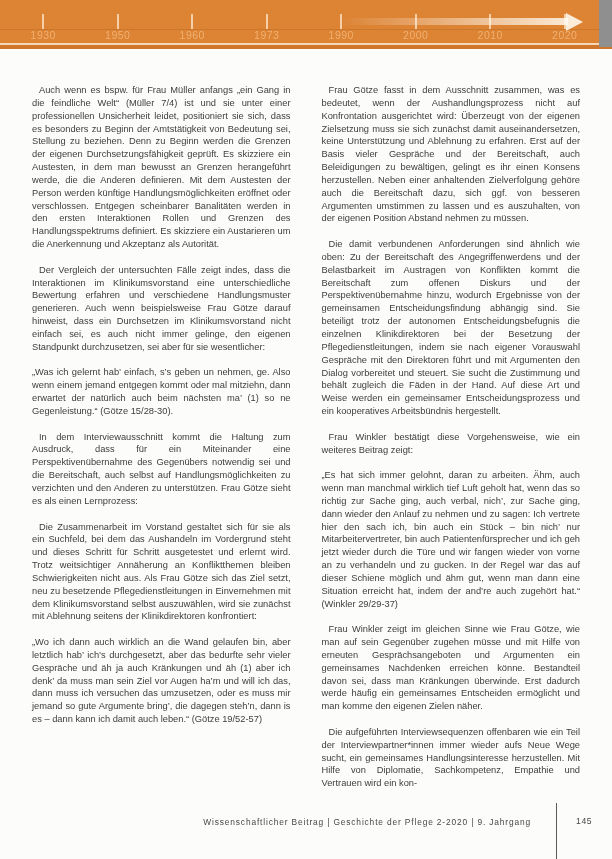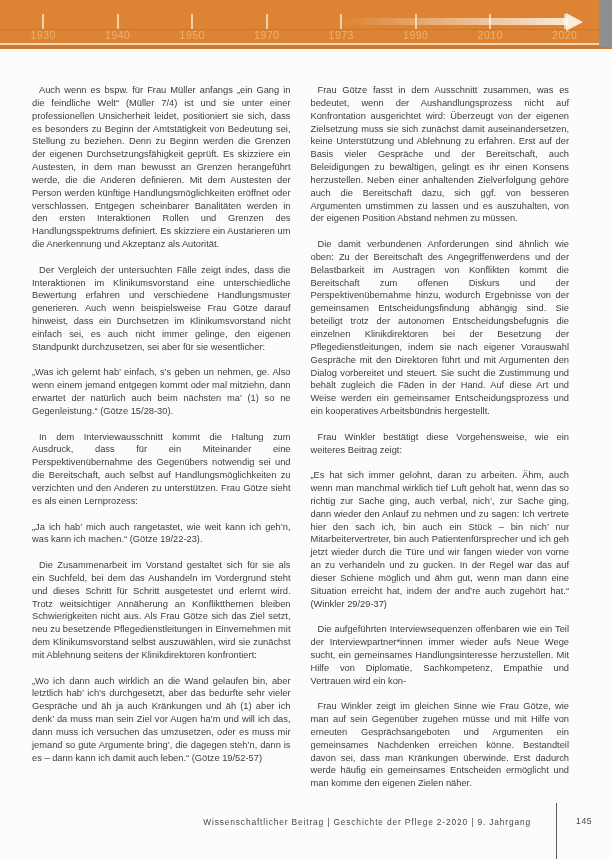--- a/index.html
+++ b/index.html
@@ -54,21 +54,21 @@
   .edge-shadow {
     position:absolute; right:0; top:0;
     width:13px; height:47px;
     background:#8f8f8f;
   }
 
   
   .content {
     position:absolute; top:84px; left:32px;
     width:548px;
-    display:flex; gap:20px;
+    display:flex; gap:31px;
     color:#3d3d3d;
   }
   .col { width:258.5px; }
   .content p {
     margin:0 0 12.8px 0;
     font-size:9.3px; line-height:12.85px;
     text-align:justify;
   }
   .paragraph { text-indent:7px; }
   .quote {
@@ -100,37 +100,37 @@
 
   <header class="timeline-band">
     <div class="band-hline"></div>
     <div class="timeline-years">
       <div class="year-cell">
           <span class="tick"></span>
           <span class="year-label">1930</span>
         </div>
       <div class="year-cell">
           <span class="tick"></span>
-          <span class="year-label">1940</span>
-        </div>
-      <div class="year-cell">
-          <span class="tick"></span>
           <span class="year-label">1950</span>
         </div>
       <div class="year-cell">
           <span class="tick"></span>
-          <span class="year-label">1970</span>
+          <span class="year-label">1960</span>
         </div>
       <div class="year-cell">
           <span class="tick"></span>
           <span class="year-label">1973</span>
         </div>
       <div class="year-cell">
           <span class="tick"></span>
           <span class="year-label">1990</span>
+        </div>
+      <div class="year-cell">
+          <span class="tick"></span>
+          <span class="year-label">2000</span>
         </div>
       <div class="year-cell">
           <span class="tick"></span>
           <span class="year-label">2010</span>
         </div>
       <div class="year-cell">
           <span class="tick"></span>
           <span class="year-label">2020</span>
         </div>
     </div>
@@ -140,31 +140,30 @@
     <div class="band-dark"></div>
     <div class="edge-shadow"></div>
   </header>
 
   <main class="content">
     <section class="col">
       <p class="paragraph">Auch wenn es bspw. für Frau Müller anfangs „ein Gang in die feindliche Welt“ (Müller 7/4) ist und sie unter einer professionellen Unsicherheit leidet, positioniert sie sich, dass es besonders zu Beginn der Amtstätigkeit von Bedeutung sei, Stellung zu beziehen. Denn zu Beginn werden die Grenzen der eigenen Durchsetzungsfähigkeit geprüft. Es skizziere ein Austesten, in dem man bewusst an Grenzen herangeführt werde, die die Anderen definieren. Mit dem Austesten der Person werden künftige Handlungsmöglichkeiten eröffnet oder verschlossen. Entgegen scheinbarer Banalitäten werden in den ersten Interaktionen Rollen und Grenzen des Handlungsspektrums definiert. Es skizziere ein Austarieren um die Anerkennung und Akzeptanz als Autorität.</p>
       <p class="paragraph">Der Vergleich der untersuchten Fälle zeigt indes, dass die Interaktionen im Klinikumsvorstand eine unterschiedliche Bewertung erfahren und verschiedene Handlungsmuster generieren. Auch wenn beispielsweise Frau Götze darauf hinweist, dass ein Durchsetzen im Klinikumsvorstand nicht einfach sei, es auch nicht immer gelinge, den eigenen Standpunkt durchzusetzen, sei aber für sie wesentlicher:</p>
       <p class="quote">„Was ich gelernt hab’ einfach, s’s geben un nehmen, ge. Also wenn einem jemand entgegen kommt oder mal mitziehn, dann erwartet der natürlich auch beim nächsten ma’ (1) so ne Gegenleistung.“ (Götze 15/28-30).</p>
       <p class="paragraph">In dem Interviewausschnitt kommt die Haltung zum Ausdruck, dass für ein Miteinander eine Perspektivenübernahme des Gegenübers notwendig sei und die Bereitschaft, auch selbst auf Handlungsmöglichkeiten zu verzichten und den Anderen zu unterstützen. Frau Götze sieht es als einen Lernprozess:</p>
-      <p class="quote">„Ja ich hab’ mich auch rangetastet, wie weit kann ich geh’n, was kann ich machen.“ (Götze 19/22-23).</p>
       <p class="paragraph">Die Zusammenarbeit im Vorstand gestaltet sich für sie als ein Suchfeld, bei dem das Aushandeln im Vordergrund steht und dieses Schritt für Schritt ausgetestet und erlernt wird. Trotz weitsichtiger Annäherung an Konfliktthemen bleiben Schwierigkeiten nicht aus. Als Frau Götze sich das Ziel setzt, neu zu besetzende Pflegedienstleitungen in Einvernehmen mit dem Klinikumsvorstand selbst auszuwählen, wird sie zunächst mit Ablehnung seitens der Klinikdirektoren konfrontiert:</p>
       <p class="quote">„Wo ich dann auch wirklich an die Wand gelaufen bin, aber letztlich hab’ ich’s durchgesetzt, aber das bedurfte sehr vieler Gespräche und äh ja auch Kränkungen und äh (1) aber ich denk’ da muss man sein Ziel vor Augen ha’m und will ich das, dann muss ich versuchen das umzusetzen, oder es muss mir jemand so gute Argumente bring’, die dagegen steh’n, dann is es – dann kann ich damit auch leben.“ (Götze 19/52-57)</p>
     </section>
     <section class="col">
       <p class="paragraph">Frau Götze fasst in dem Ausschnitt zusammen, was es bedeutet, wenn der Aushandlungsprozess nicht auf Konfrontation ausgerichtet wird: Überzeugt von der eigenen Zielsetzung muss sie sich zunächst damit auseinandersetzen, keine Unterstützung und Ablehnung zu erfahren. Erst auf der Basis vieler Gespräche und der Bereitschaft, auch Beleidigungen zu bewältigen, gelingt es ihr einen Konsens herzustellen. Neben einer anhaltenden Zielverfolgung gehöre auch die Bereitschaft dazu, sich ggf. von besseren Argumenten umstimmen zu lassen und es auszuhalten, von der eigenen Position Abstand nehmen zu müssen.</p>
       <p class="paragraph">Die damit verbundenen Anforderungen sind ähnlich wie oben: Zu der Bereitschaft des Angegriffenwerdens und der Belastbarkeit im Austragen von Konflikten kommt die Bereitschaft zum offenen Diskurs und der Perspektivenübernahme hinzu, wodurch Ergebnisse von der gemeinsamen Entscheidungsfindung abhängig sind. Sie beteiligt trotz der autonomen Entscheidungsbefugnis die einzelnen Klinikdirektoren bei der Besetzung der Pflegedienstleitungen, indem sie nach eigener Vorauswahl Gespräche mit den Direktoren führt und mit Argumenten den Dialog vorbereitet und steuert. Sie sucht die Zustimmung und behält zugleich die Fäden in der Hand. Auf diese Art und Weise werden ein gemeinsamer Entscheidungsprozess und ein kooperatives Arbeitsbündnis hergestellt.</p>
       <p class="paragraph">Frau Winkler bestätigt diese Vorgehensweise, wie ein weiteres Beitrag zeigt:</p>
       <p class="quote">„Es hat sich immer gelohnt, daran zu arbeiten. Ähm, auch wenn man manchmal wirklich tief Luft geholt hat, wenn das so richtig zur Sache ging, auch verbal, nich’, zur Sache ging, dann wieder den Anlauf zu nehmen und zu sagen: Ich vertrete hier den sach ich, bin auch ein Stück – bin nich’ nur Mitarbeitervertreter, bin auch Patientenfürsprecher und ich geh jetzt wieder durch die Türe und wir fangen wieder von vorne an zu verhandeln und zu gucken. In der Regel war das auf dieser Schiene möglich und ähm gut, wenn man dann eine Situation erreicht hat, indem der and’re auch zugehört hat.“ (Winkler 29/29-37)</p>
+      <p class="paragraph">Frau Winkler zeigt im gleichen Sinne wie Frau Götze, wie man auf sein Gegenüber zugehen müsse und mit Hilfe von erneuten Gesprächsangeboten und Argumenten ein gemeinsames Nachdenken erreichen könne. Bestandteil davon sei, dass man Kränkungen überwinde. Erst dadurch werde häufig ein gemeinsames Entscheiden ermöglicht und man komme den eigenen Zielen näher.</p>
       <p class="paragraph">Die aufgeführten Interviewsequenzen offenbaren wie ein Teil der Interviewpartner*innen immer wieder aufs Neue Wege sucht, ein gemeinsames Handlungsinteresse herzustellen. Mit Hilfe von Diplomatie, Sachkompetenz, Empathie und Vertrauen wird ein kon-</p>
-      <p class="paragraph">Frau Winkler zeigt im gleichen Sinne wie Frau Götze, wie man auf sein Gegenüber zugehen müsse und mit Hilfe von erneuten Gesprächsangeboten und Argumenten ein gemeinsames Nachdenken erreichen könne. Bestandteil davon sei, dass man Kränkungen überwinde. Erst dadurch werde häufig ein gemeinsames Entscheiden ermöglicht und man komme den eigenen Zielen näher.</p>
     </section>
   </main>
 
   <footer>
     <span class="footer-text">Wissenschaftlicher Beitrag | Geschichte der Pflege 2-2020 | 9. Jahrgang</span>
     <span class="footer-rule"></span>
     <span class="footer-page">145</span>
   </footer>
 
 </div>

